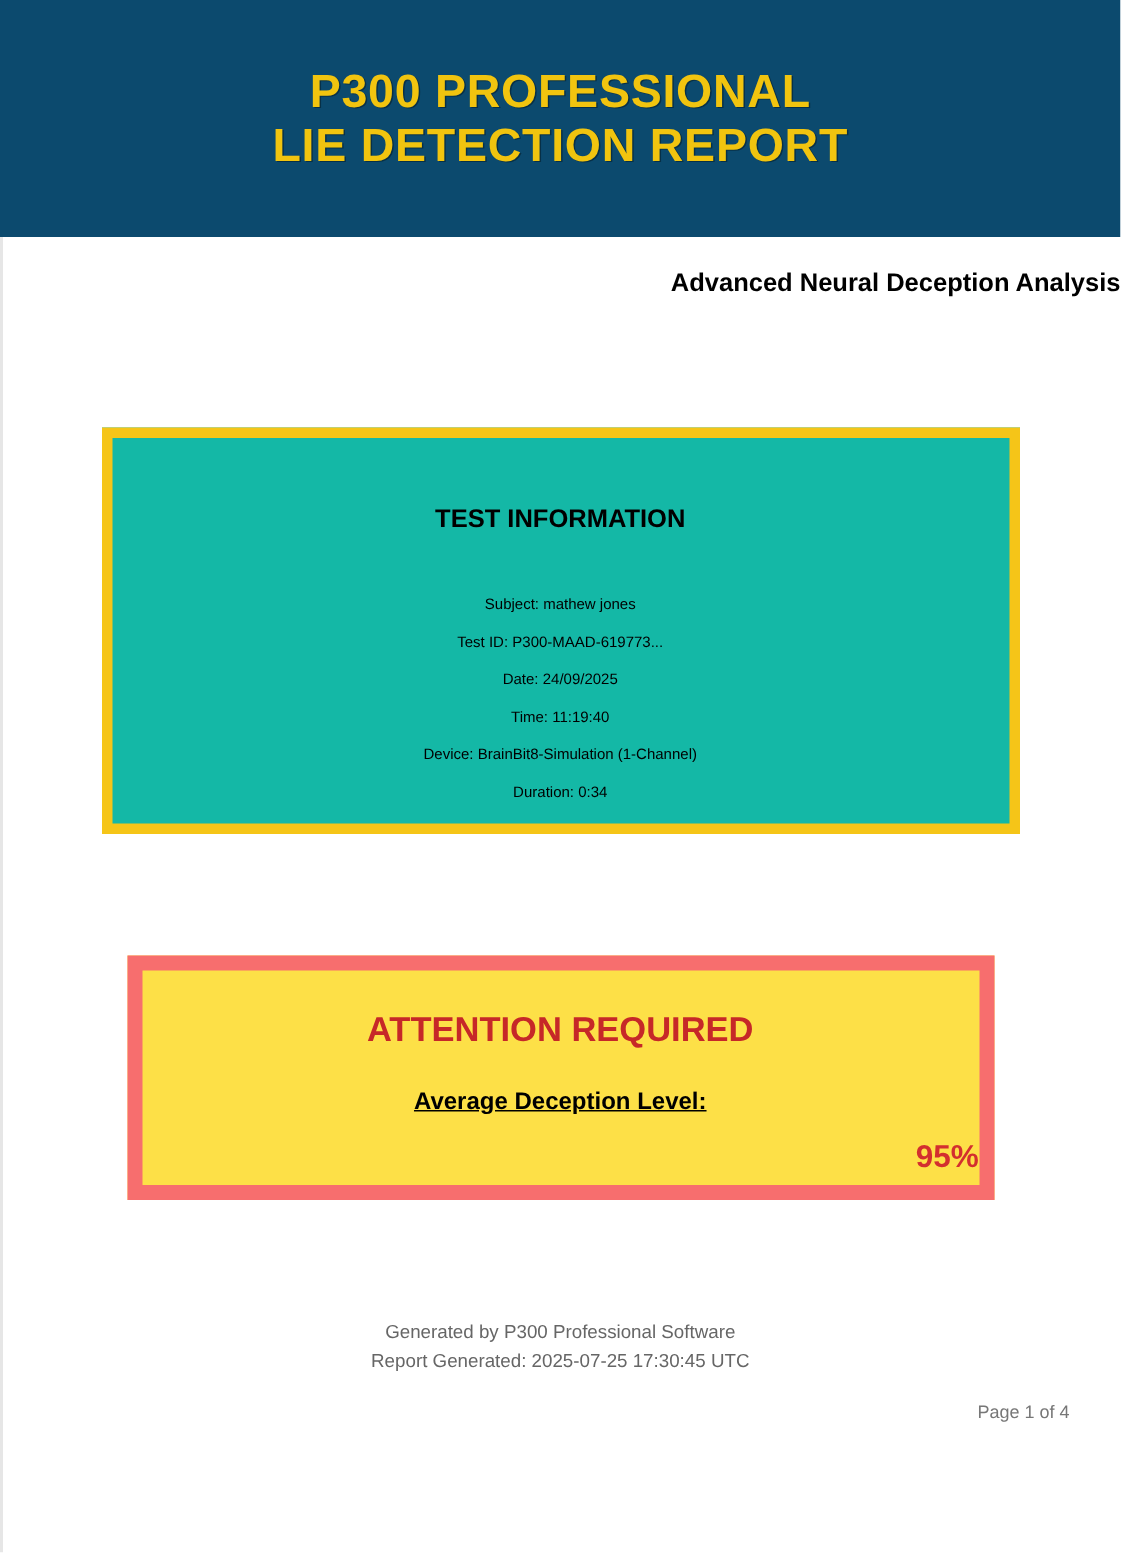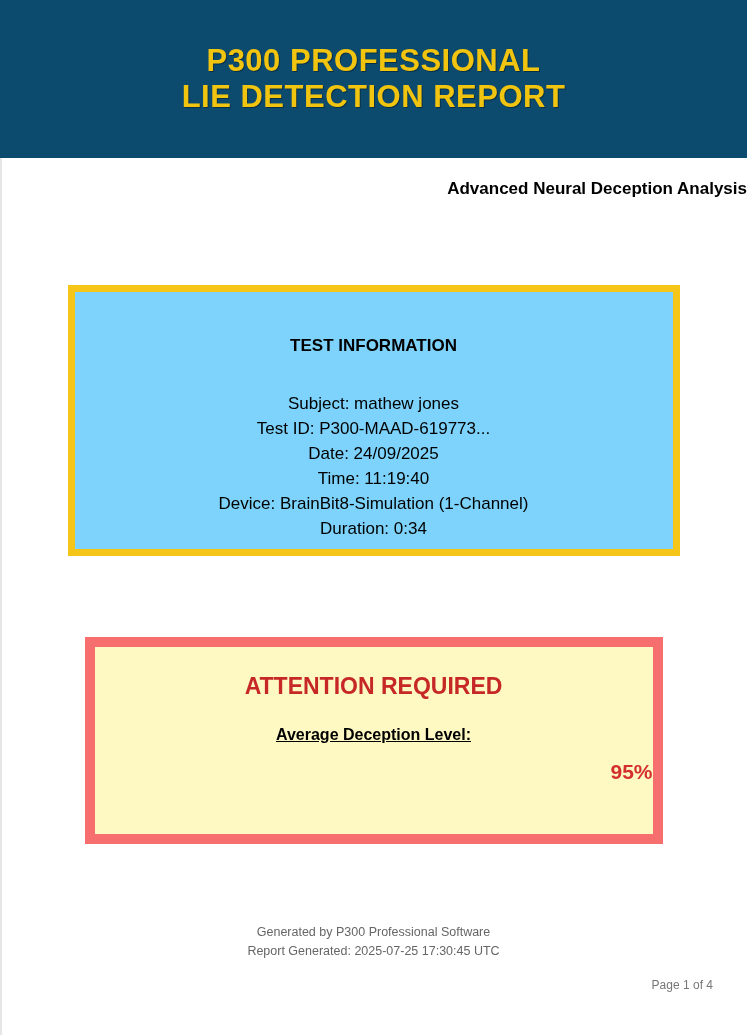--- a/index.html
+++ b/index.html
@@ -48,48 +48,48 @@
     color: #000;
   }
 
   
   .info-box {
     box-sizing: border-box;
     width: 612px;
     height: 271px;
     margin: 86px auto 0 auto;
     border: 7px solid #f5c518;
-    background: #7dd3fc;
+    background: #14b8a6;
     text-align: center;
   }
   .info-heading {
     margin: 0;
     padding-top: 44px;
     font-size: 17px;
     line-height: 20px;
     font-weight: bold;
     color: #000;
   }
   .info-lines { margin-top: 35px; }
   .info-line {
     margin: 0;
-    font-size: 17px;
+    font-size: 10px;
     line-height: 25px;
     font-weight: normal;
     color: #000;
   }
 
   
   .alert-box {
     box-sizing: border-box;
     width: 578px;
-    height: 207px;
+    height: 163px;
     margin: 81px auto 0 auto;
     border: 10px solid #f76e6e;
-    background: #fef9c3;
+    background: #fde047;
     text-align: center;
   }
   .alert-heading {
     margin: 0;
     padding-top: 26px;
     font-size: 23px;
     line-height: 27px;
     font-weight: bold;
     color: #c62828;
   }

